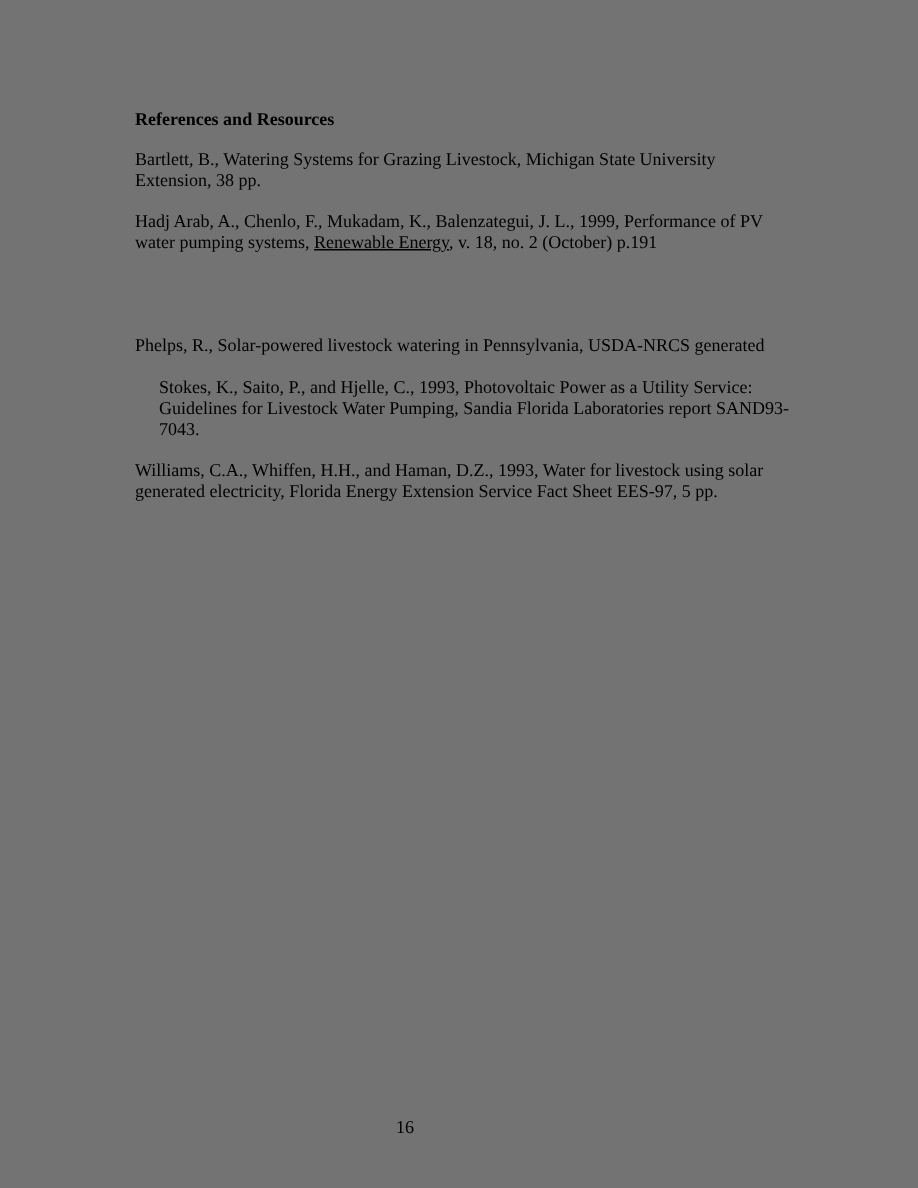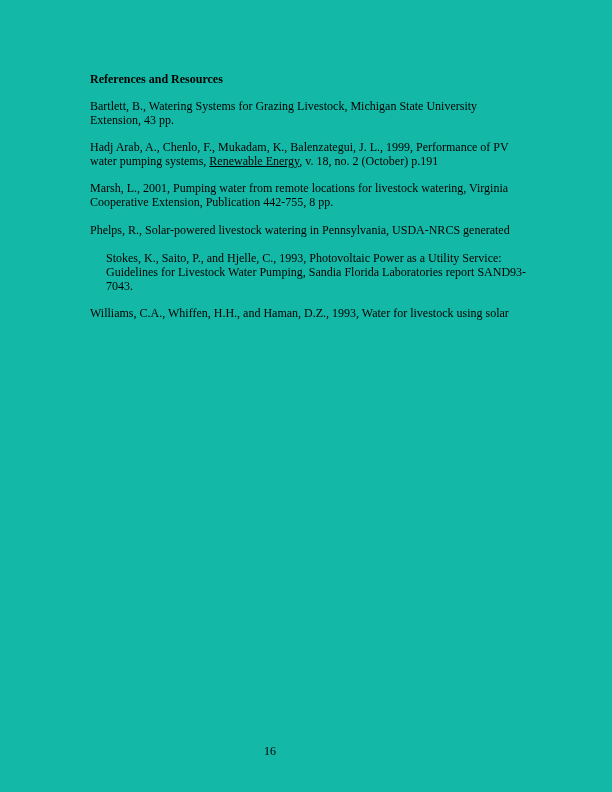--- a/index.html
+++ b/index.html
@@ -13,21 +13,21 @@
       position: relative;
       overflow: hidden;
       font-family: "Liberation Serif", "DejaVu Serif", serif;
       color: #000000;
     }
     .page {
       position: absolute;
       left: 0; top: 0;
       width: 612px;
       height: 792px;
-      background: #14b8a6;
+      background: #737373;
     }
     .heading {
       position: absolute;
       left: 90px;
       top: 72px;
       font-size: 12px;
       font-weight: bold;
       line-height: 14px;
       margin: 0;
     }
@@ -52,42 +52,39 @@
   </style>
 </head>
 <body>
 
 <div class="page">
 
   <h1 class="heading">References and Resources</h1>
 
   <div class="ref" style="top:100px;">
     <div>Bartlett, B., Watering Systems for Grazing Livestock, Michigan State University</div>
-    <div>Extension, 43 pp.</div>
+    <div>Extension, 38 pp.</div>
   </div>
 
   <div class="ref" style="top:141px;">
     <div>Hadj Arab, A., Chenlo, F., Mukadam, K., Balenzategui, J. L., 1999, Performance of PV</div>
     <div><span>water pumping systems, </span><u>Renewable Energy</u><span>, v. 18, no. 2 (October) p.191</span></div>
   </div>
 
-  <div class="ref" style="top:182px;">
-    <div>Marsh, L., 2001, Pumping water from remote locations for livestock watering, Virginia</div>
-    <div>Cooperative Extension, Publication 442-755, 8 pp.</div>
-  </div>
 
   <div class="ref" style="top:224px;">
     <div>Phelps, R., Solar-powered livestock watering in Pennsylvania, USDA-NRCS generated</div>
   </div>
 
   <div class="ref" style="top:252px;margin-left:16px;">
     <div>Stokes, K., Saito, P., and Hjelle, C., 1993, Photovoltaic Power as a Utility Service:</div>
     <div>Guidelines for Livestock Water Pumping, Sandia Florida Laboratories report SAND93-</div>
     <div>7043.</div>
   </div>
 
   <div class="ref" style="top:307px;">
     <div>Williams, C.A., Whiffen, H.H., and Haman, D.Z., 1993, Water for livestock using solar</div>
+    <div>generated electricity, Florida Energy Extension Service Fact Sheet EES-97, 5 pp.</div>
   </div>
 
   <div class="page-number">16</div>
 
 </div>
 
 </body></html>

